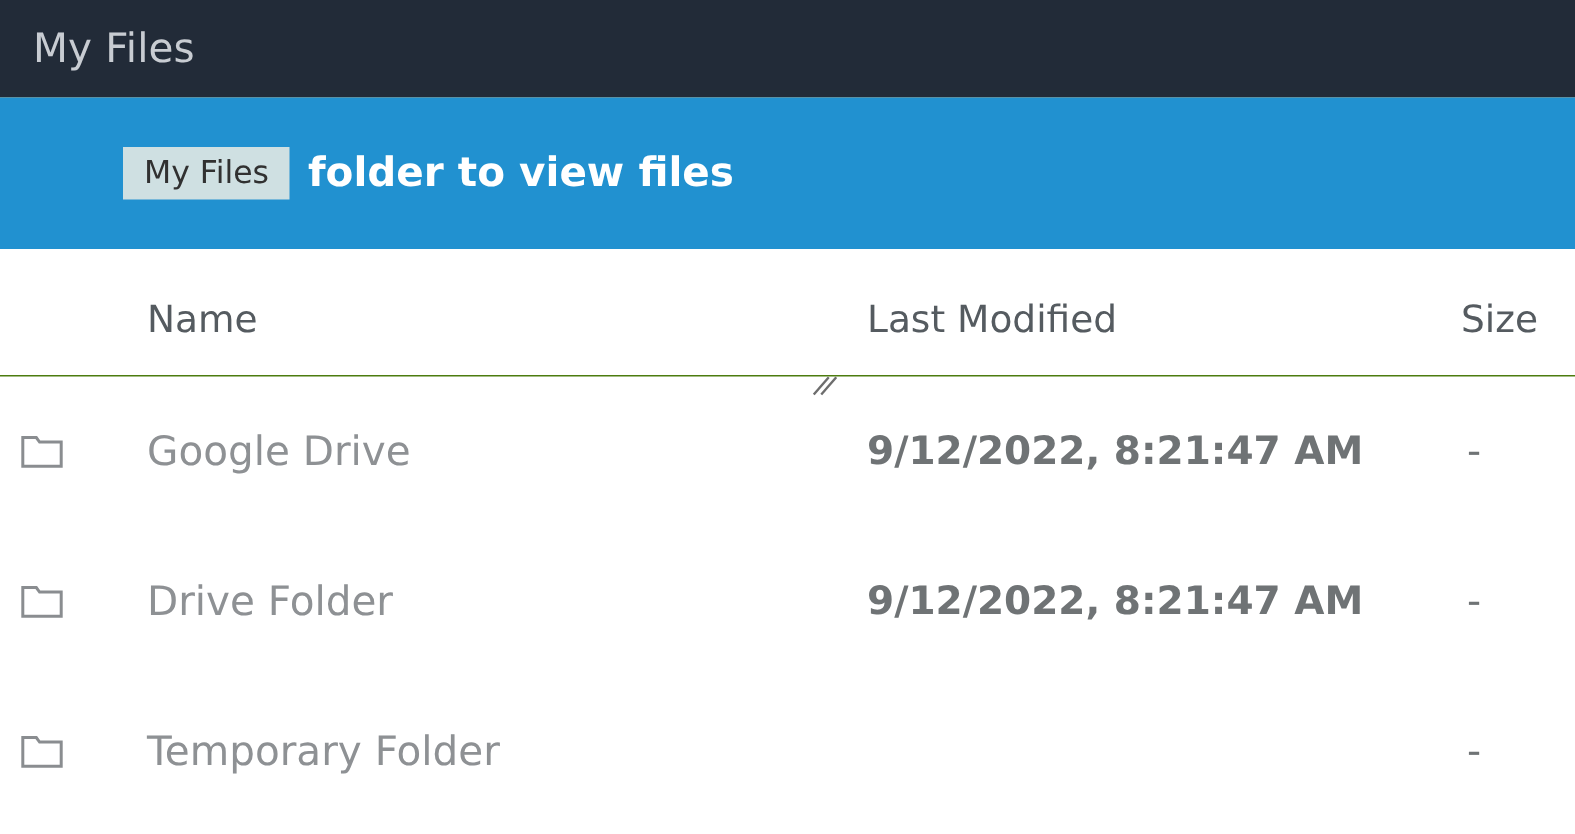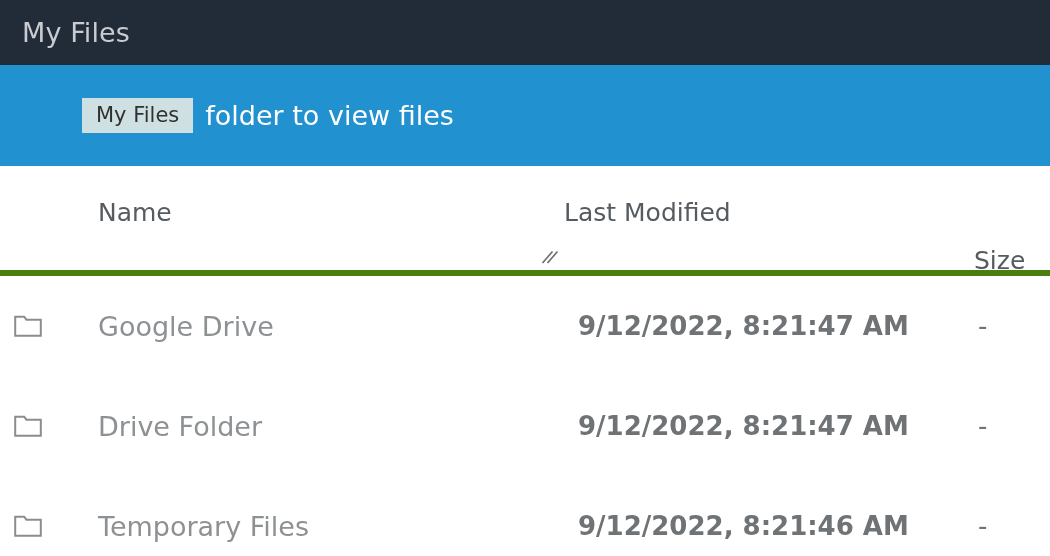--- a/index.html
+++ b/index.html
@@ -70,53 +70,53 @@
     height: 35px;
     padding: 0 14px;
     box-sizing: border-box;
     line-height: 1;
     white-space: nowrap;
   }
   .banner-text {
     margin-left: 12px;
     color: #ffffff;
     font-size: 27px;
-    font-weight: 400;
+    font-weight: 700;
     line-height: 1;
     white-space: nowrap;
   }
 
   
   .table {
     position: absolute;
     left: 0;
     top: 166px;
     width: 1050px;
     height: 390px;
     background: #ffffff;
   }
 
   .thead {
     position: relative;
-    height: 110px;
-    border-bottom: 6px solid #4d7c0f;
+    height: 85px;
+    border-bottom: 1px solid #4d7c0f;
     box-sizing: border-box;
   }
   .th {
     position: absolute;
     top: 34px;
     color: #555b60;
     font-size: 25px;
     font-weight: 400;
     line-height: 1;
     white-space: nowrap;
   }
   .th-name     { left: 98px;  }
-  .th-modified { left: 564px; }
-  .th-size     { left: 974px; margin-top: 48px; }
+  .th-modified { left: 578px; }
+  .th-size     { left: 974px; }
 
   
   .resize-grip {
     position: absolute;
     left: 540px;
     top: 82px;
     width: 20px;
     height: 18px;
     cursor: nwse-resize;
   }
@@ -221,20 +221,19 @@
         <span class="cell-modified">9/12/2022, 8:21:47 AM</span>
         <span class="cell-size">-</span>
       </div>
 
       <div class="row">
         <span class="cell-icon">
           <svg width="28" height="23" viewBox="0 0 28 23" aria-hidden="true">
             <path d="M1.2 2.2 H10.2 L12.4 5.2 H26.8 V21.3 H1.2 Z" fill="none" stroke="#8a8d90" stroke-width="2" stroke-linejoin="miter"></path>
           </svg>
         </span>
-        <span class="cell-name">Temporary Files</span>
-        <span class="cell-modified">9/12/2022, 8:21:46 AM</span>
+        <span class="cell-name">Temporary Folder</span>
         <span class="cell-size">-</span>
       </div>
 
     </div>
   </div>
 </div>
 
 </body></html>

